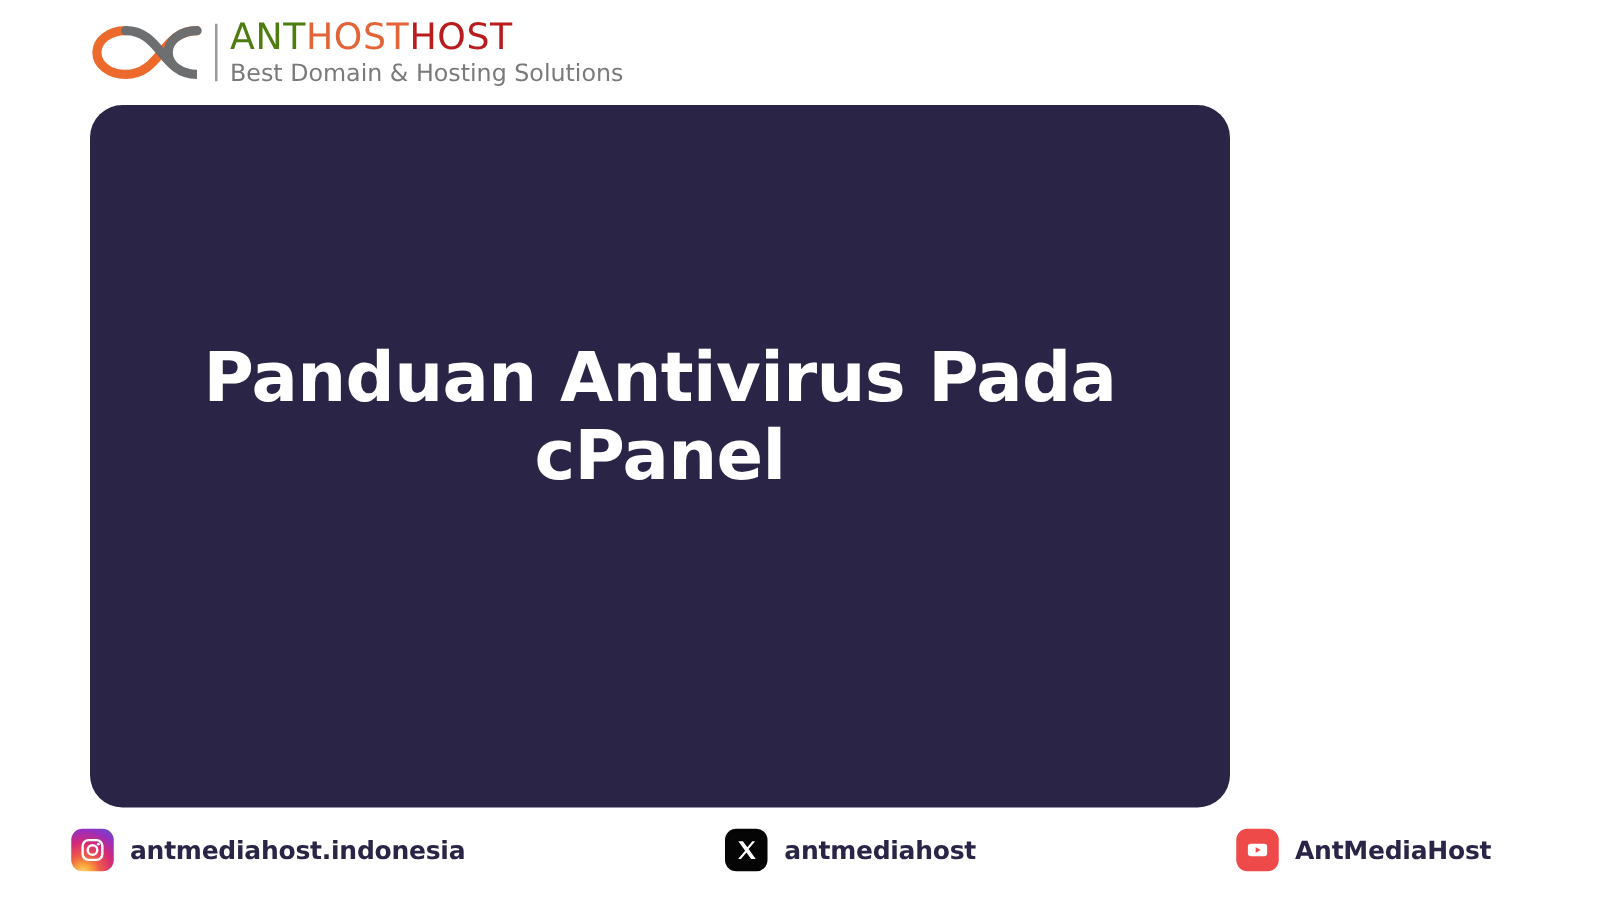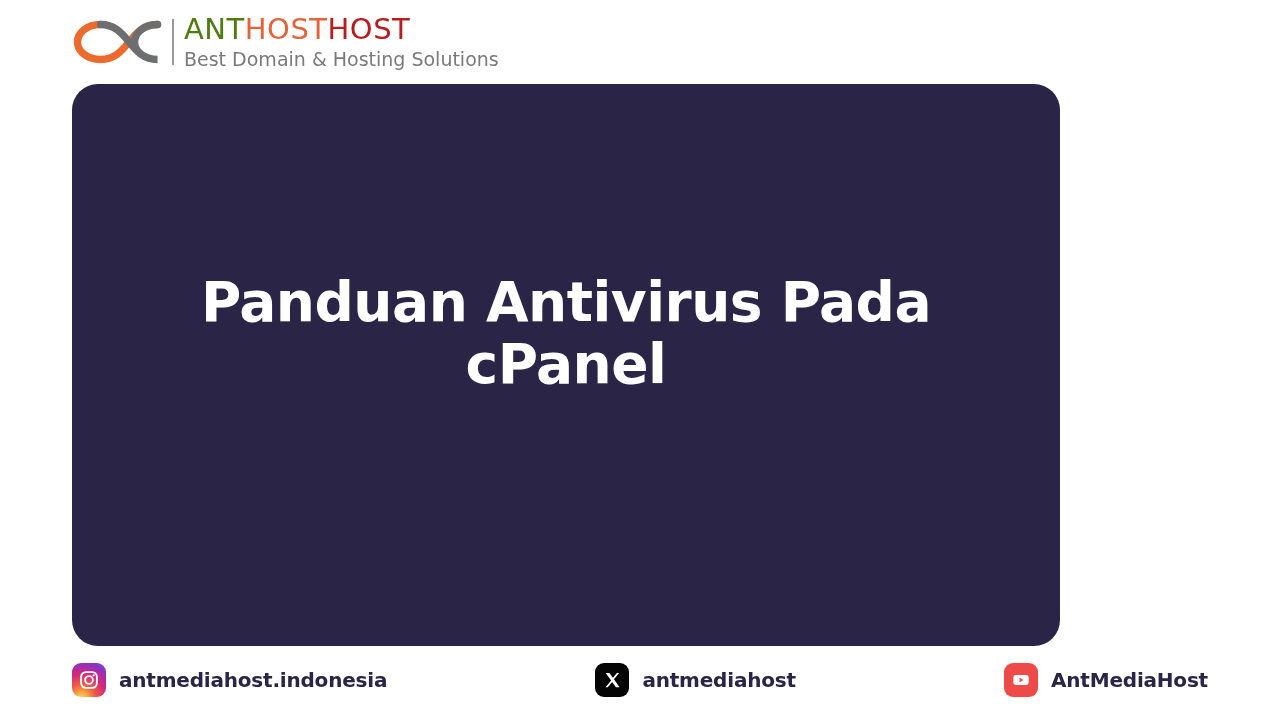--- a/index.html
+++ b/index.html
@@ -68,21 +68,21 @@
     line-height: 1.0;
     margin-top: 6px;
     white-space: nowrap;
   }
 
   
   .hero-card {
     position: absolute;
     left: 72px;
     top: 84px;
-    width: 988px;
+    width: 912px;
     height: 562px;
     background: #2a2447;
     border-radius: 26px;
     display: flex;
     align-items: center;
     justify-content: center;
   }
 
   .hero-title {
     color: #ffffff;
@@ -92,21 +92,21 @@
     line-height: 1.12;
     letter-spacing: -0.5px;
     text-align: center;
     max-width: 760px;
     margin-top: -62px;
   }
 
   
   .social-bar {
     position: absolute;
-    left: 72px;
+    left: 57px;
     top: 658px;
     width: 1136px;
     height: 44px;
     display: flex;
     align-items: flex-end;
     justify-content: space-between;
     gap: 36px;
   }
 
   .social-item {

